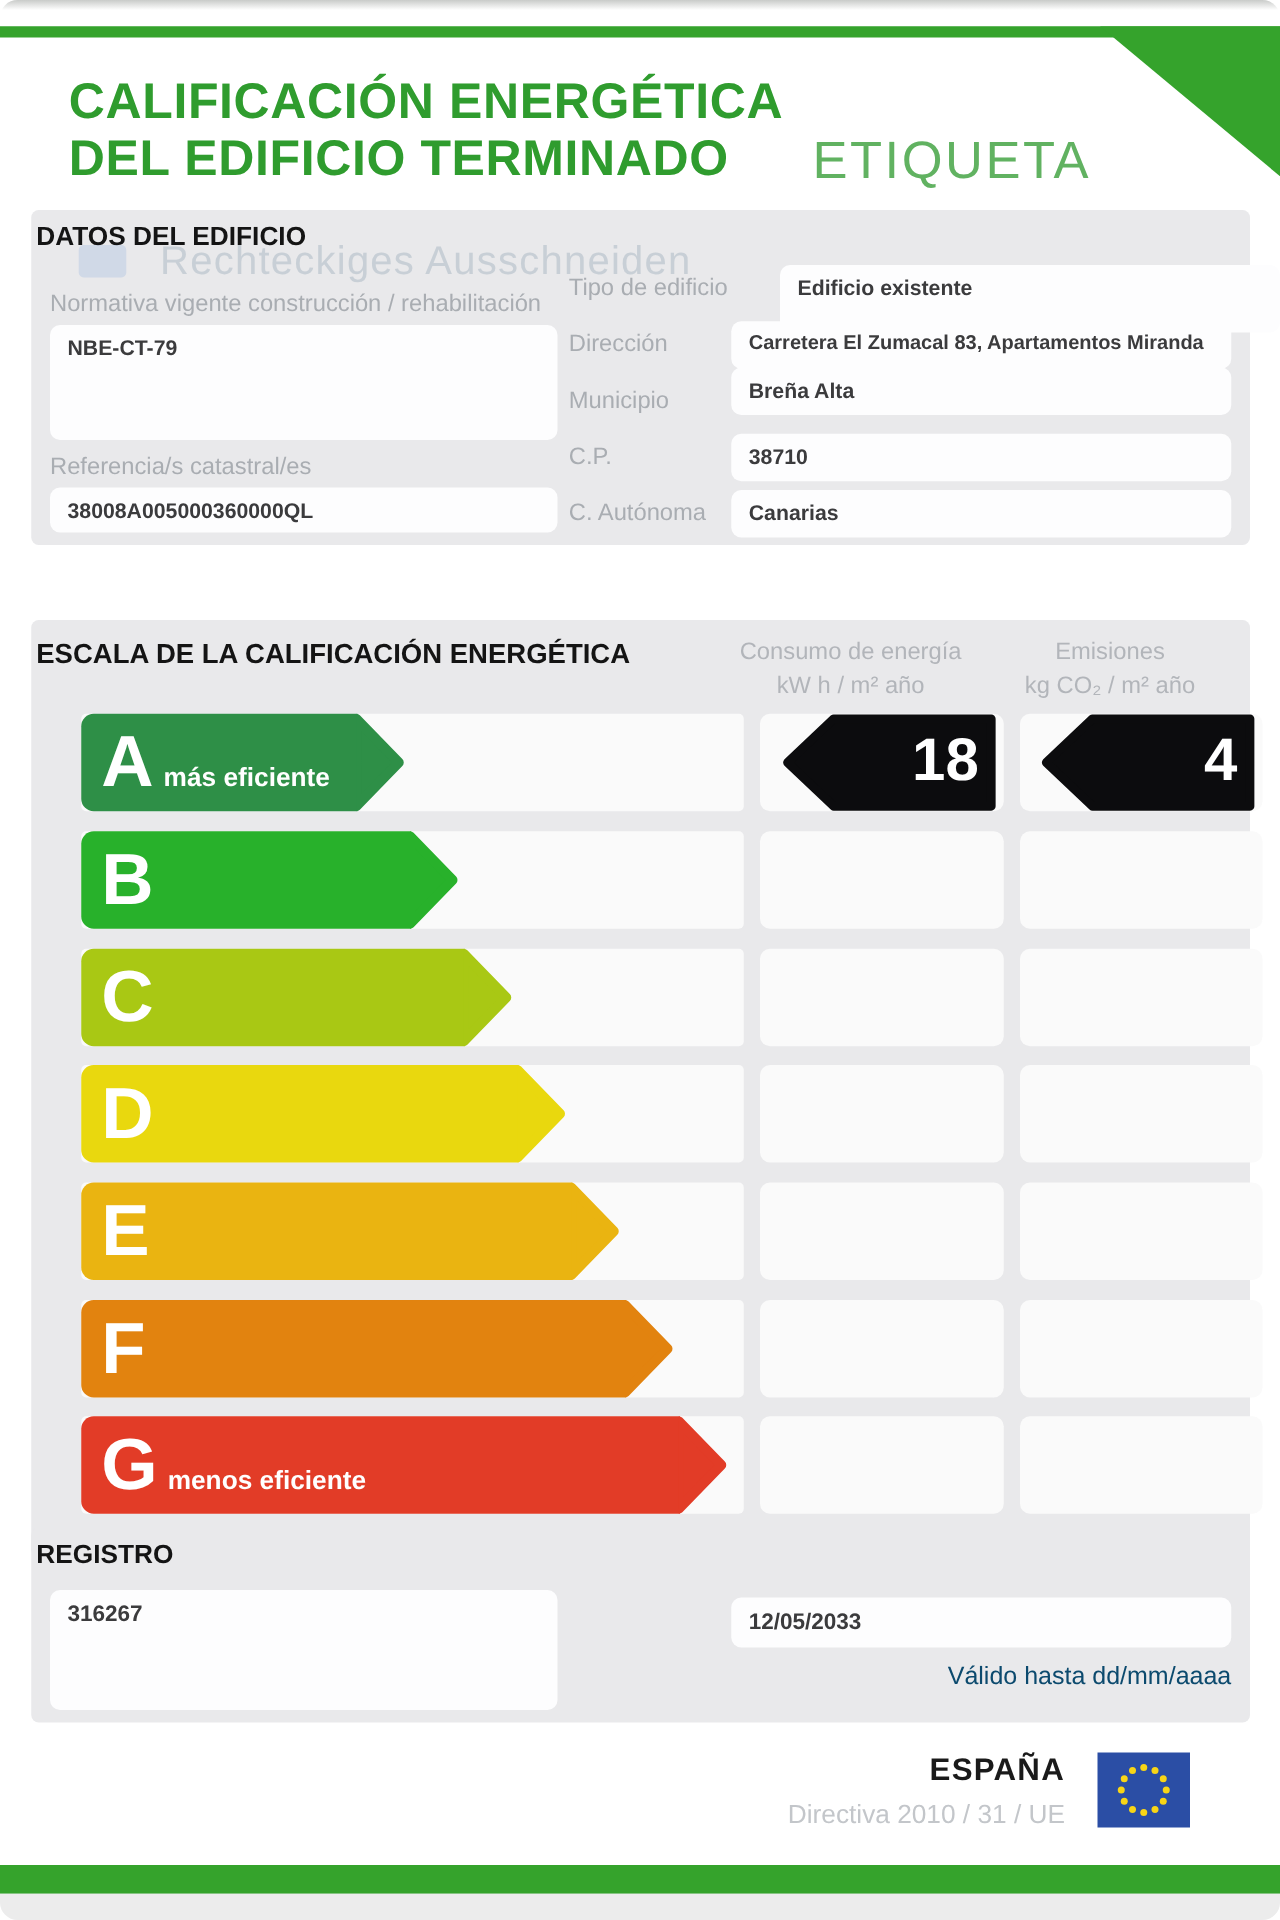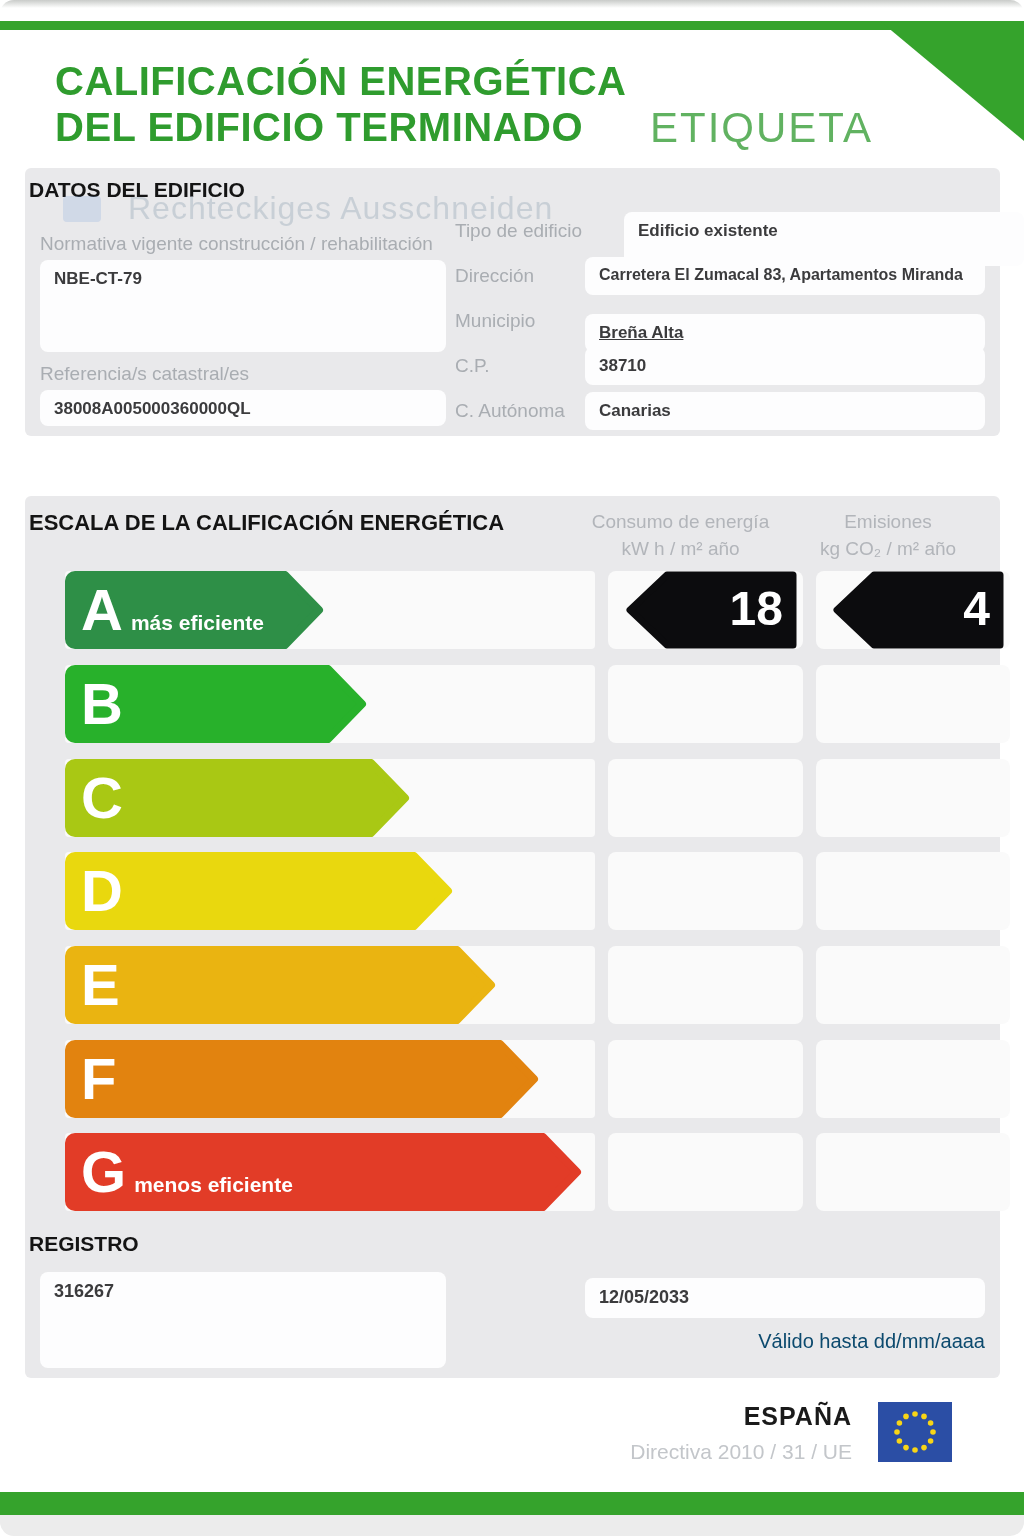--- a/index.html
+++ b/index.html
@@ -95,21 +95,21 @@
     <div class="lbl" style="left:15px; top:195px;">Referencia/s catastral/es</div>
     <div class="box" style="left:15px; top:222px; width:406px; height:36px;">38008A005000360000QL</div>
 
     <div class="lbl" style="left:430px; top:52px;">Tipo de edificio</div>
     <div class="box" style="left:560px; top:44px; width:400px; height:54px;margin-left:39px;">Edificio existente</div>
 
     <div class="lbl" style="left:430px; top:97px;">Dirección</div>
     <div class="box" style="left:560px; top:89px; width:400px; height:38px; font-size:16px;">Carretera El Zumacal 83, Apartamentos Miranda</div>
 
     <div class="lbl" style="left:430px; top:142px;">Municipio</div>
-    <div class="box" style="left:560px; top:146px; width:400px; height:38px;text-decoration:underline;">Breña Alta</div>
+    <div class="box" style="left:560px; top:126px; width:400px; height:38px;">Breña Alta</div>
 
     <div class="lbl" style="left:430px; top:187px;">C.P.</div>
     <div class="box" style="left:560px; top:179px; width:400px; height:38px;">38710</div>
 
     <div class="lbl" style="left:430px; top:232px;">C. Autónoma</div>
     <div class="box" style="left:560px; top:224px; width:400px; height:38px;">Canarias</div>
   </div>
 
   <div class="panel panel-escala">
     <div class="panel-h" style="font-size:22px; top:14px;">ESCALA DE LA CALIFICACIÓN ENERGÉTICA</div>

